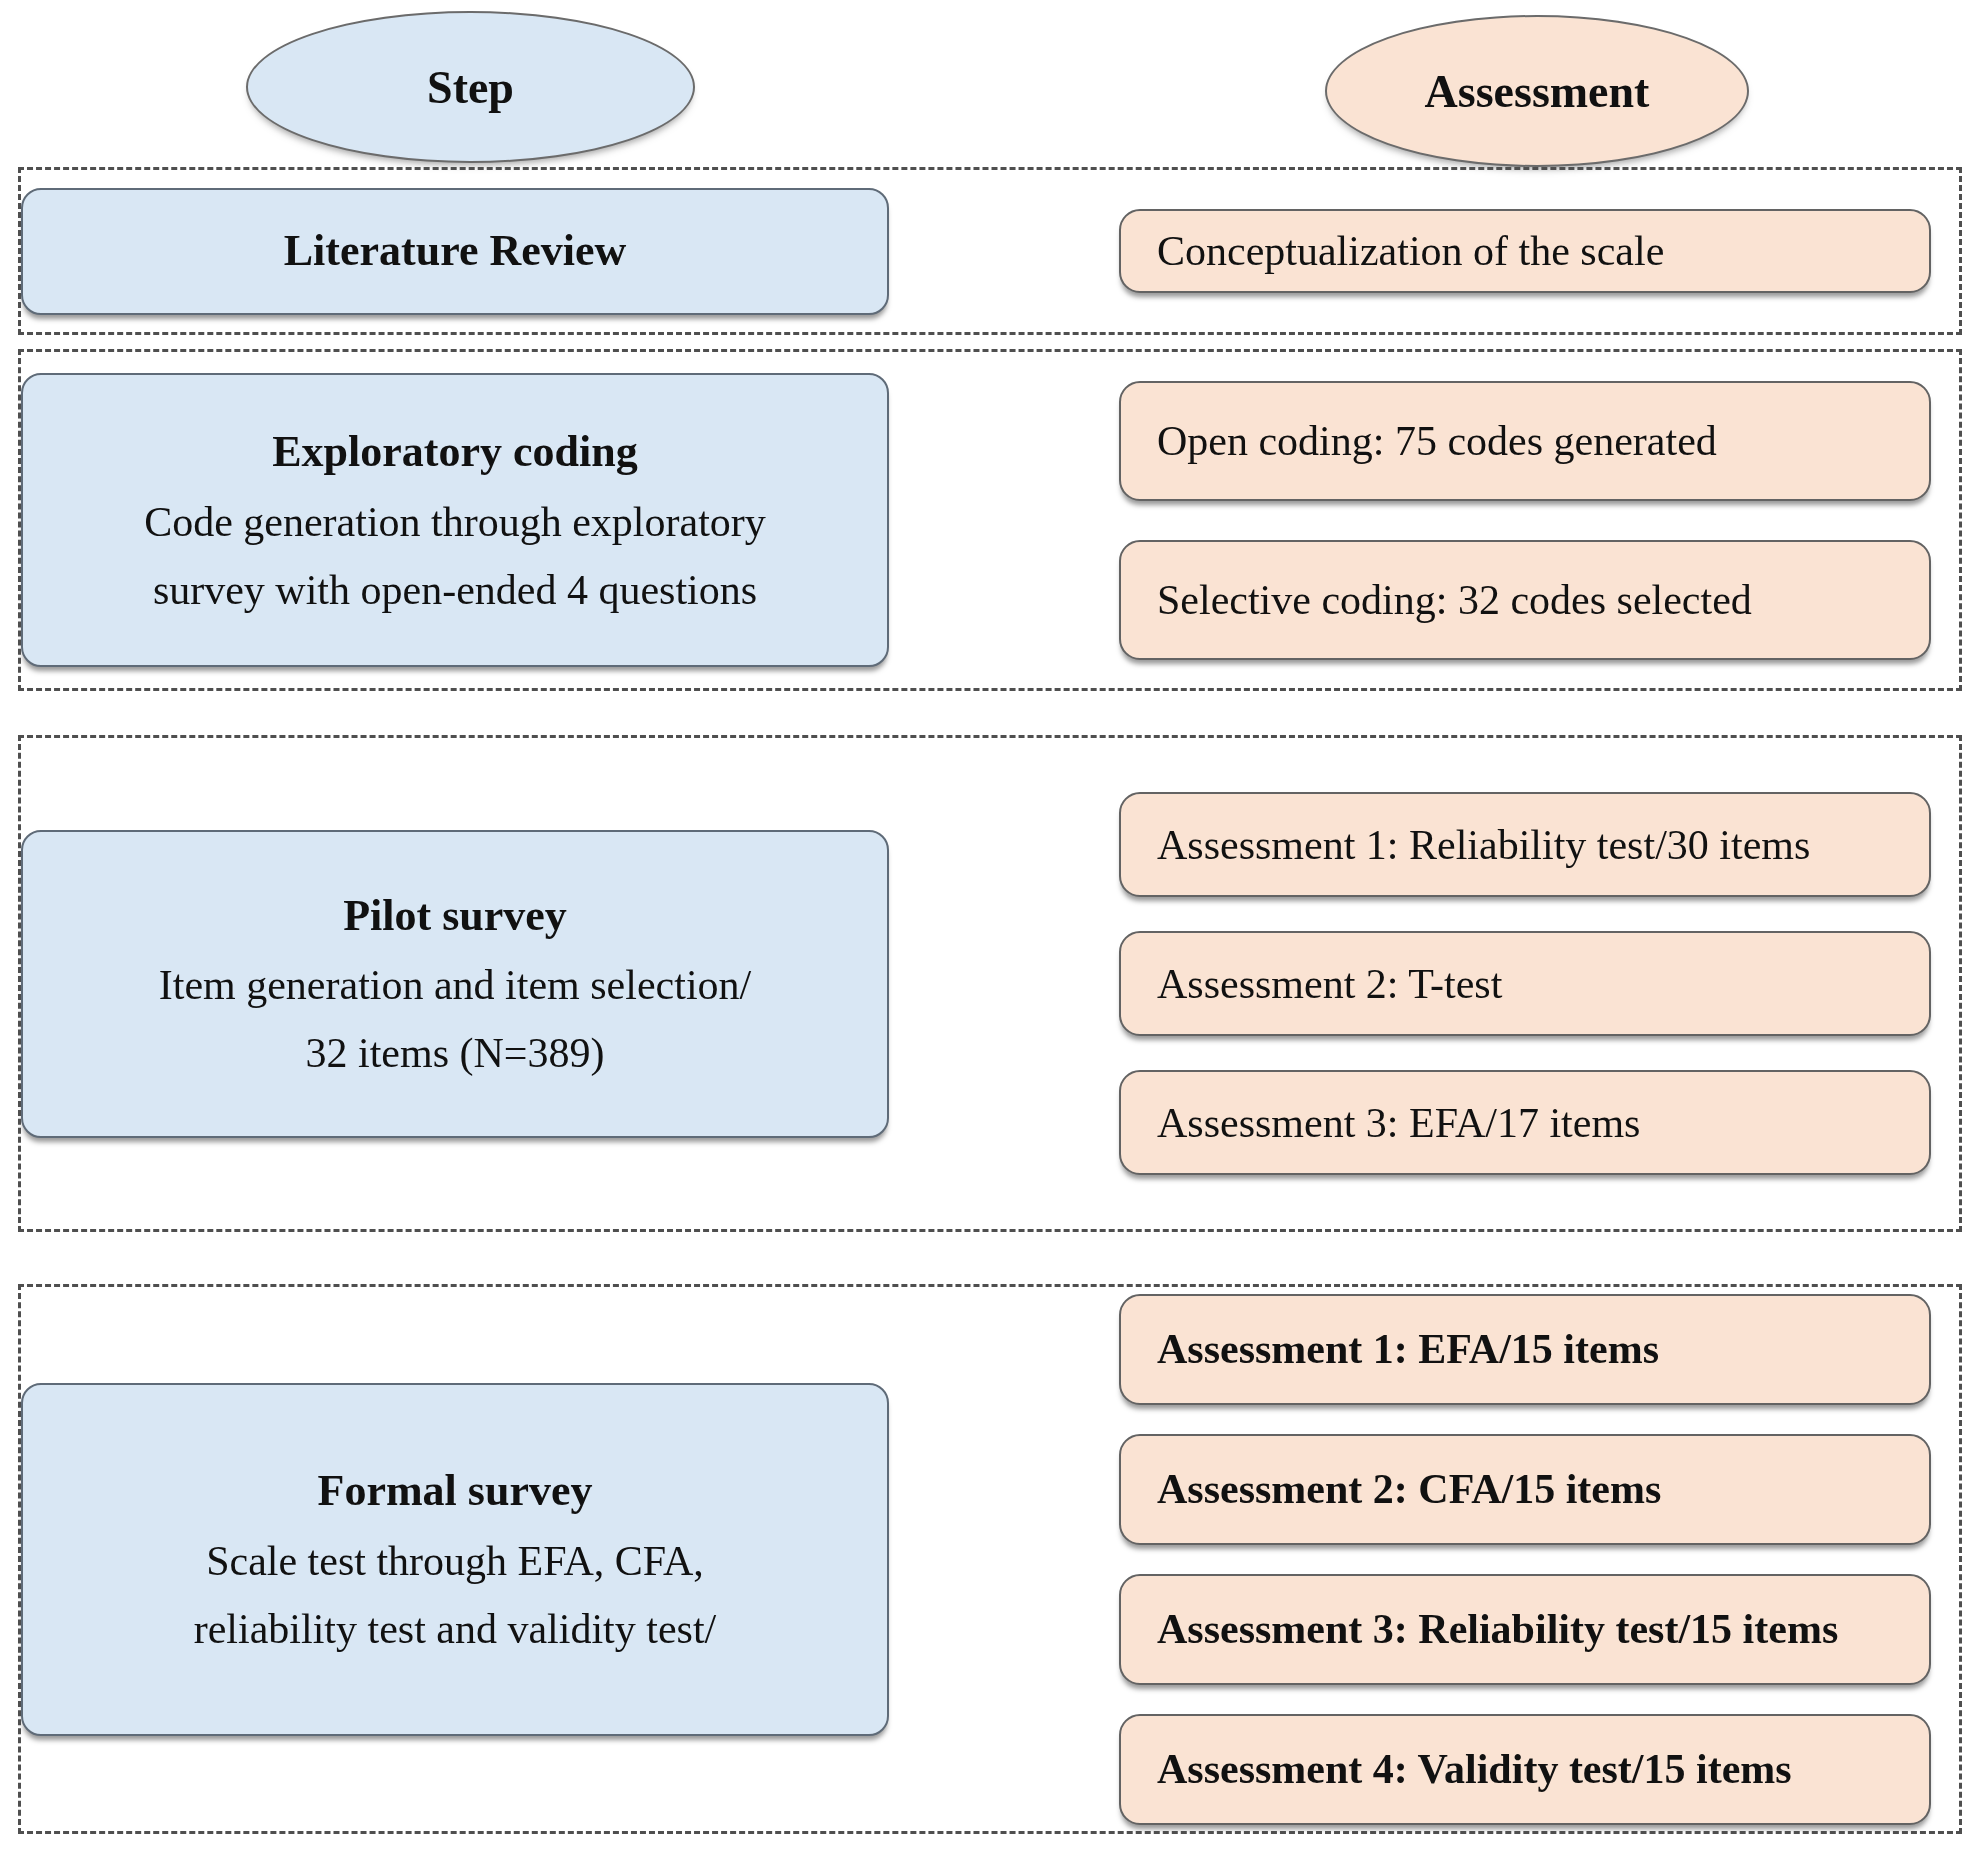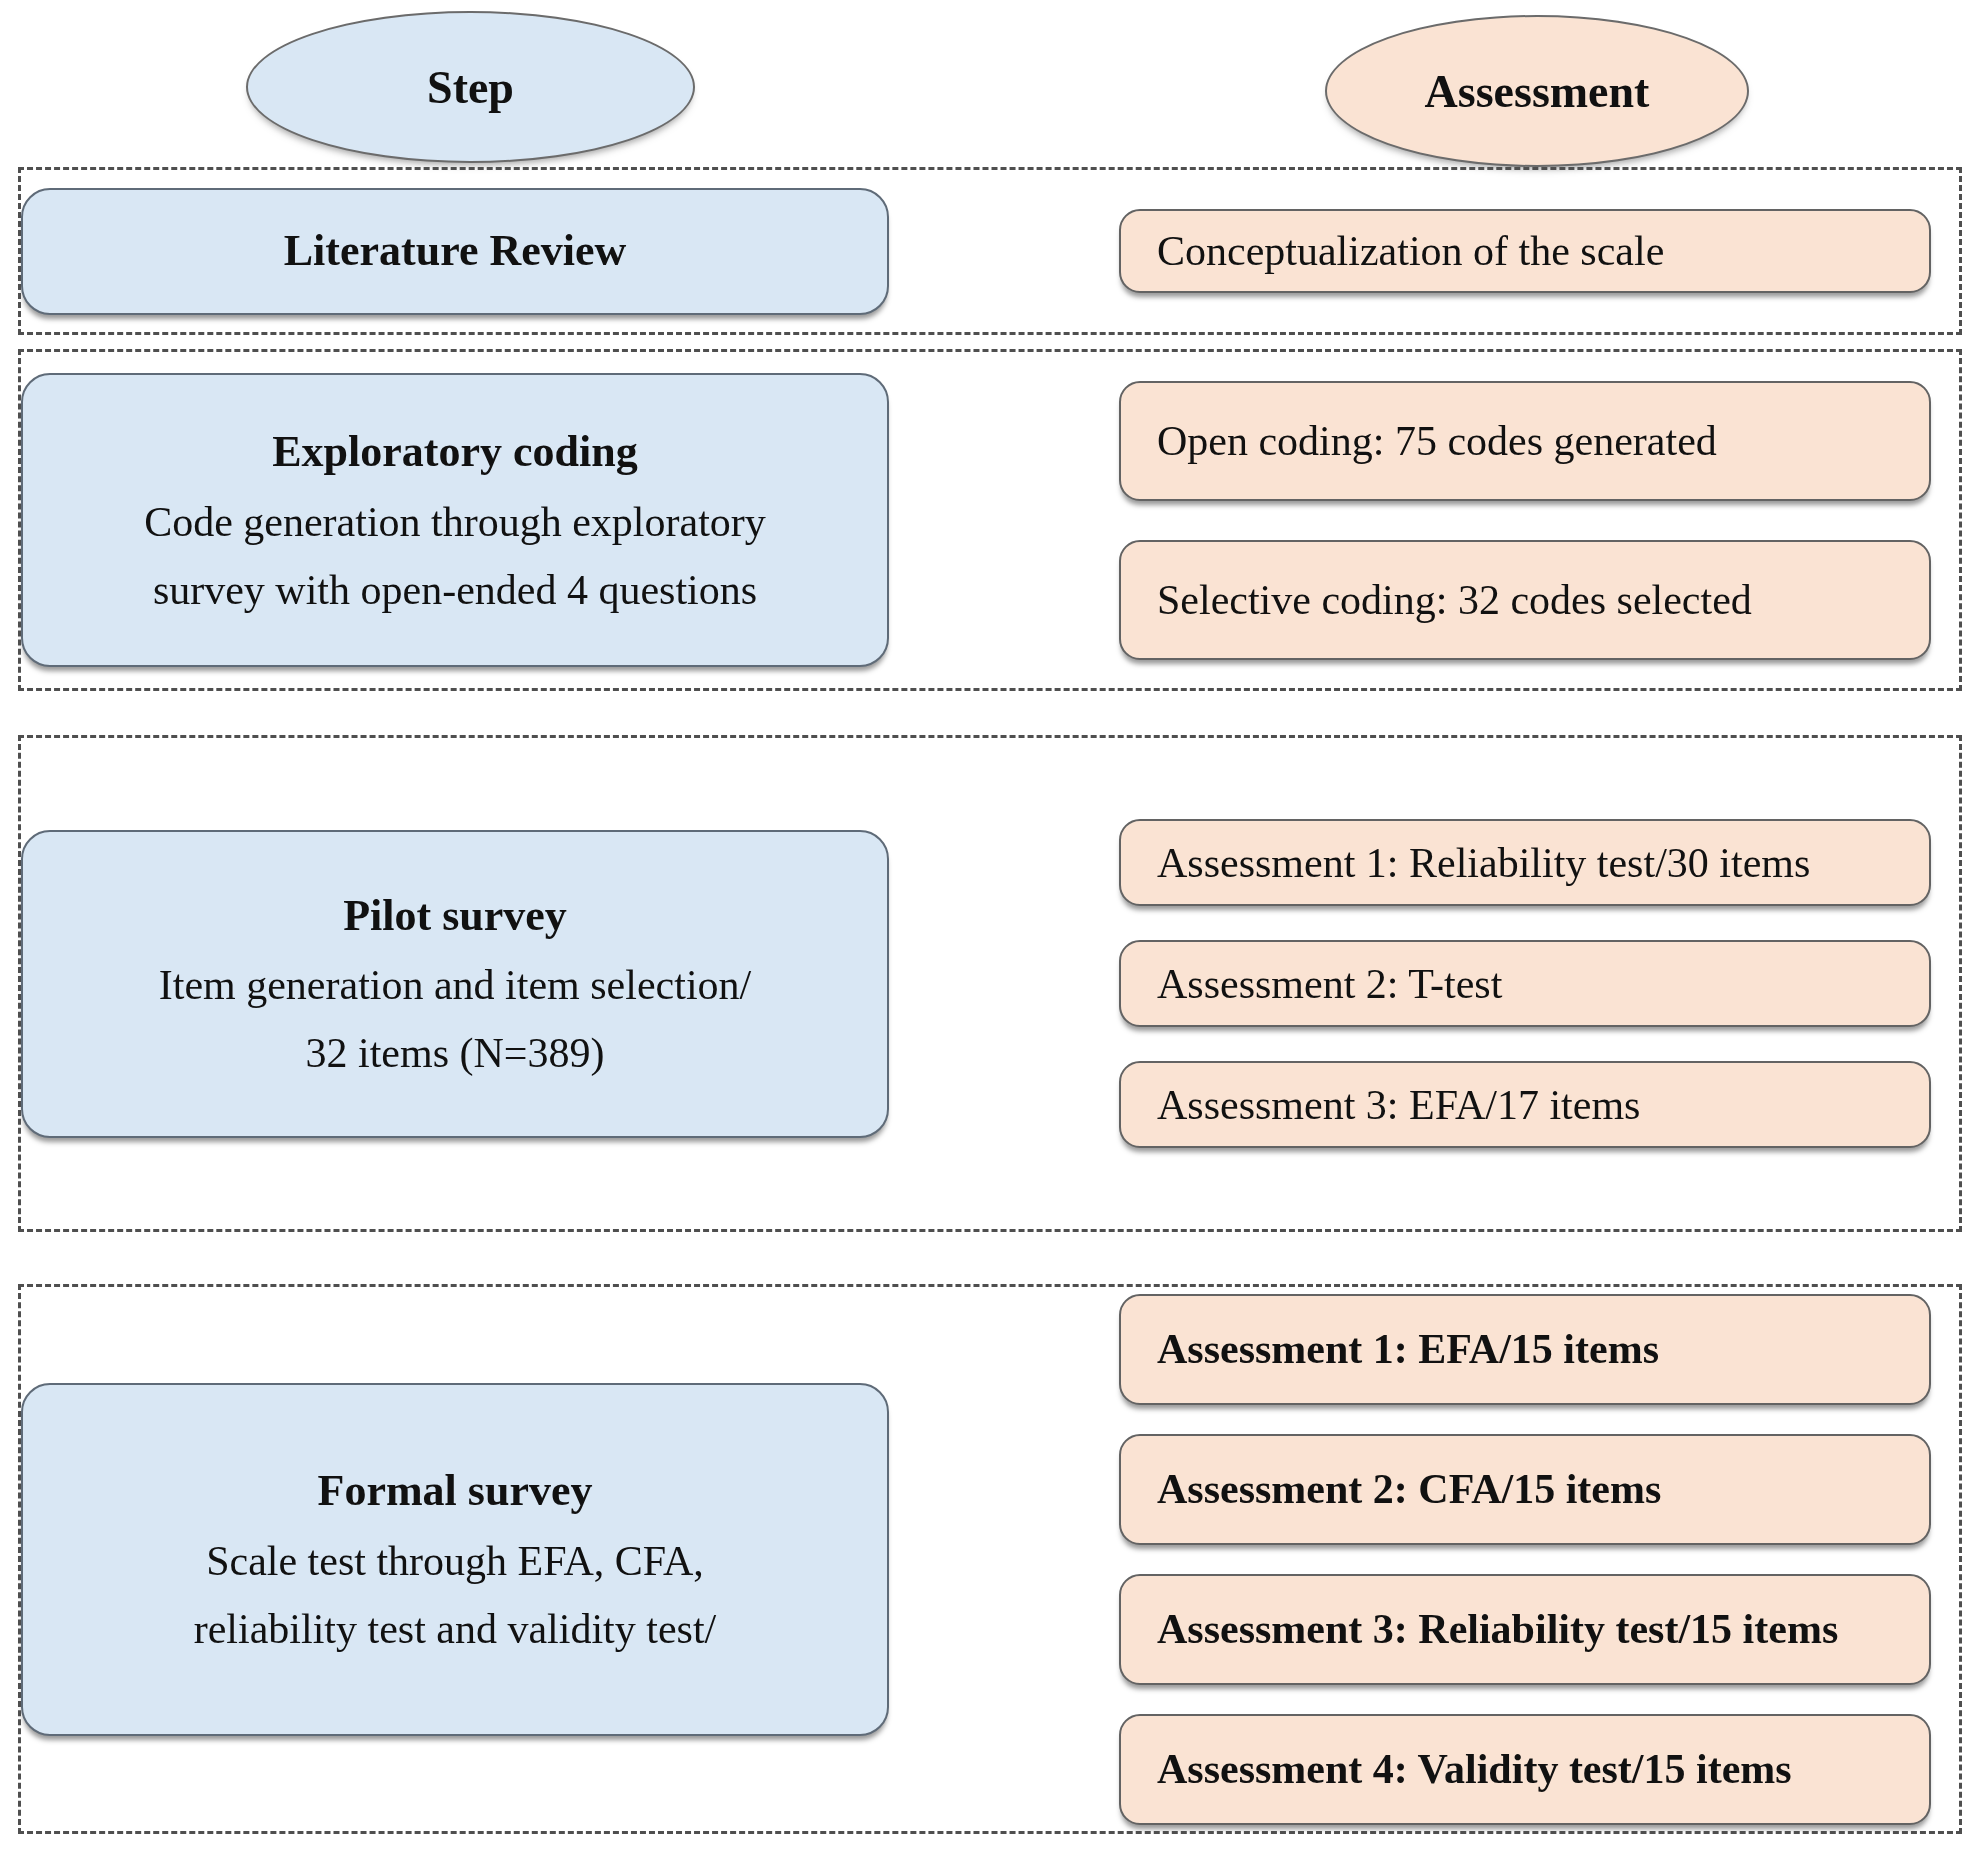--- a/index.html
+++ b/index.html
@@ -26,21 +26,21 @@
   .band.s3 { top:735px; height:497px; }
   .band.s4 { top:1284px; height:550px; }
 
   .left-col  { width:868px; display:flex; align-items:center; justify-content:center; }
   .right-col { flex:1; display:flex; flex-direction:column; justify-content:center;
                align-items:flex-start; padding-left:230px; box-sizing:border-box; }
 
   
   .step-box {
     box-sizing:border-box; width:906px;
-    background:#d9e7f4; border:2.1px solid #5f6b78; border-radius:29px;
+    background:#d9e7f4; border:2.1px solid #5f6b78; border-radius:20px;
     display:flex; flex-direction:column; align-items:center; justify-content:center;
     text-align:center; font-size:42px; line-height:1.62;
     box-shadow:0 6.3px 4.9px -2.8px rgba(85,85,85,.6);
     padding:14px 36px;
   }
   .step-title { font-weight:bold; font-size:44px; }
   .s1 .step-box { height:127px; }
   .s2 .step-box { height:294px; }
   .s3 .step-box { height:308px; }
   .s4 .step-box { height:353px; }
@@ -48,21 +48,21 @@
   
   .assess-box {
     box-sizing:border-box; width:812px;
     background:#fae3d3; border:2.1px solid #636363; border-radius:21px;
     display:flex; align-items:center;
     padding:0 17.5px 0 36px; font-size:42px;
     box-shadow:0 6.3px 4.9px -2.8px rgba(85,85,85,.6);
   }
   .s1 .assess-box { height:84px; }
   .s2 .right-col { gap:39px; } .s2 .assess-box { height:120px; }
-  .s3 .right-col { gap:34px; } .s3 .assess-box { height:87px; }
+  .s3 .right-col { gap:34px; } .s3 .assess-box { height:105px; }
   .s4 .right-col { gap:29px;font-weight:bold; } .s4 .assess-box { height:111px; }
 </style>
 </head>
 <body>
 
 <div class="canvas">
 
   <div class="ellipse step">
     <span>Step</span>
   </div>

